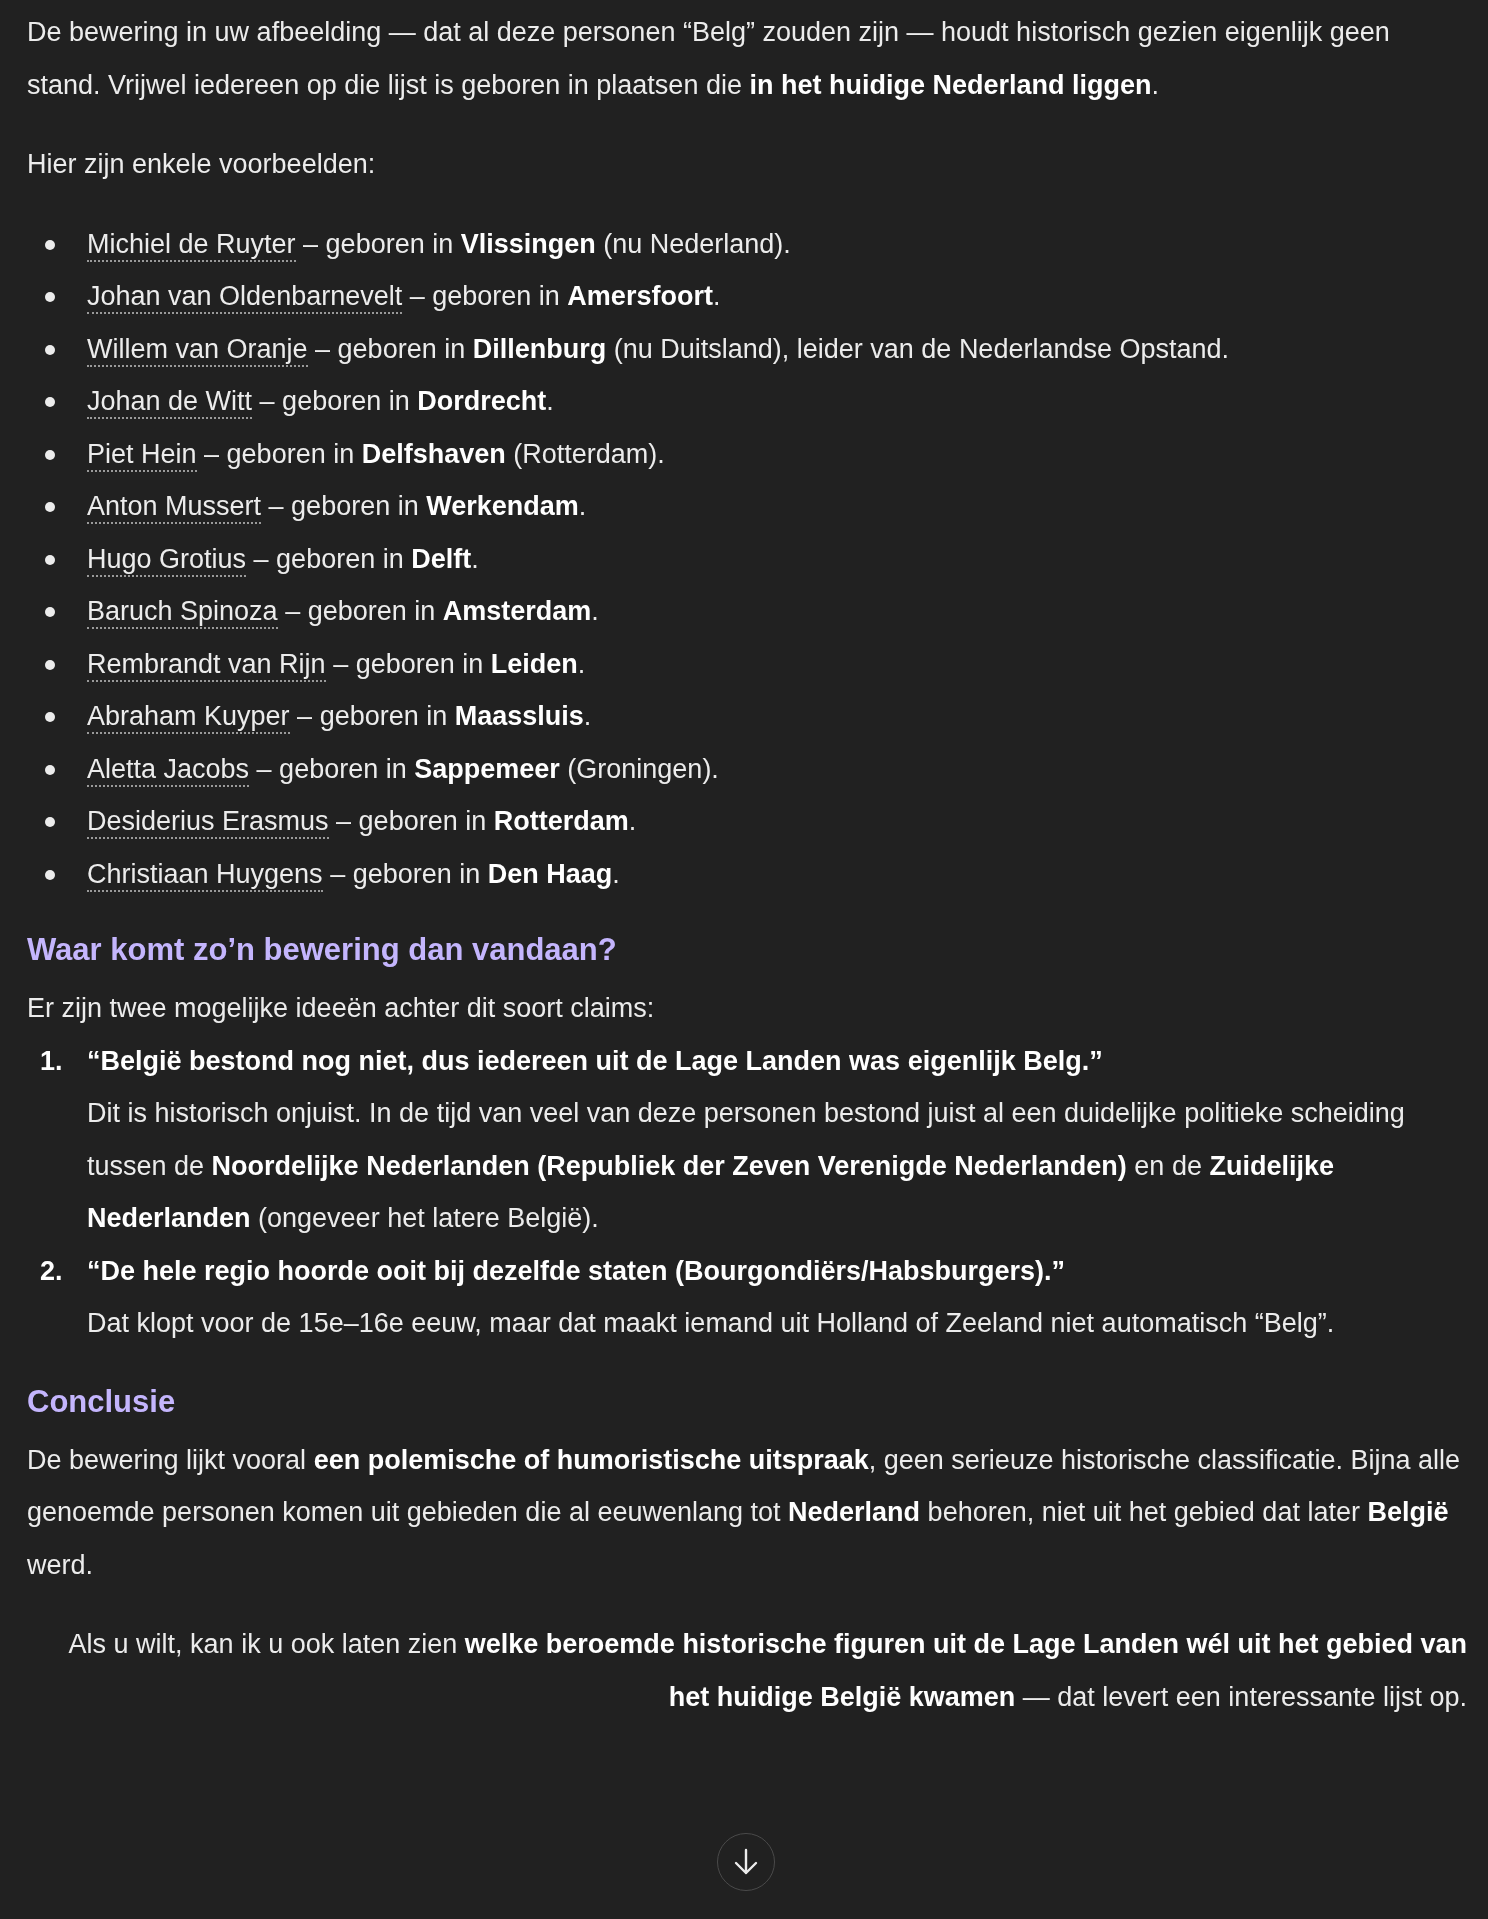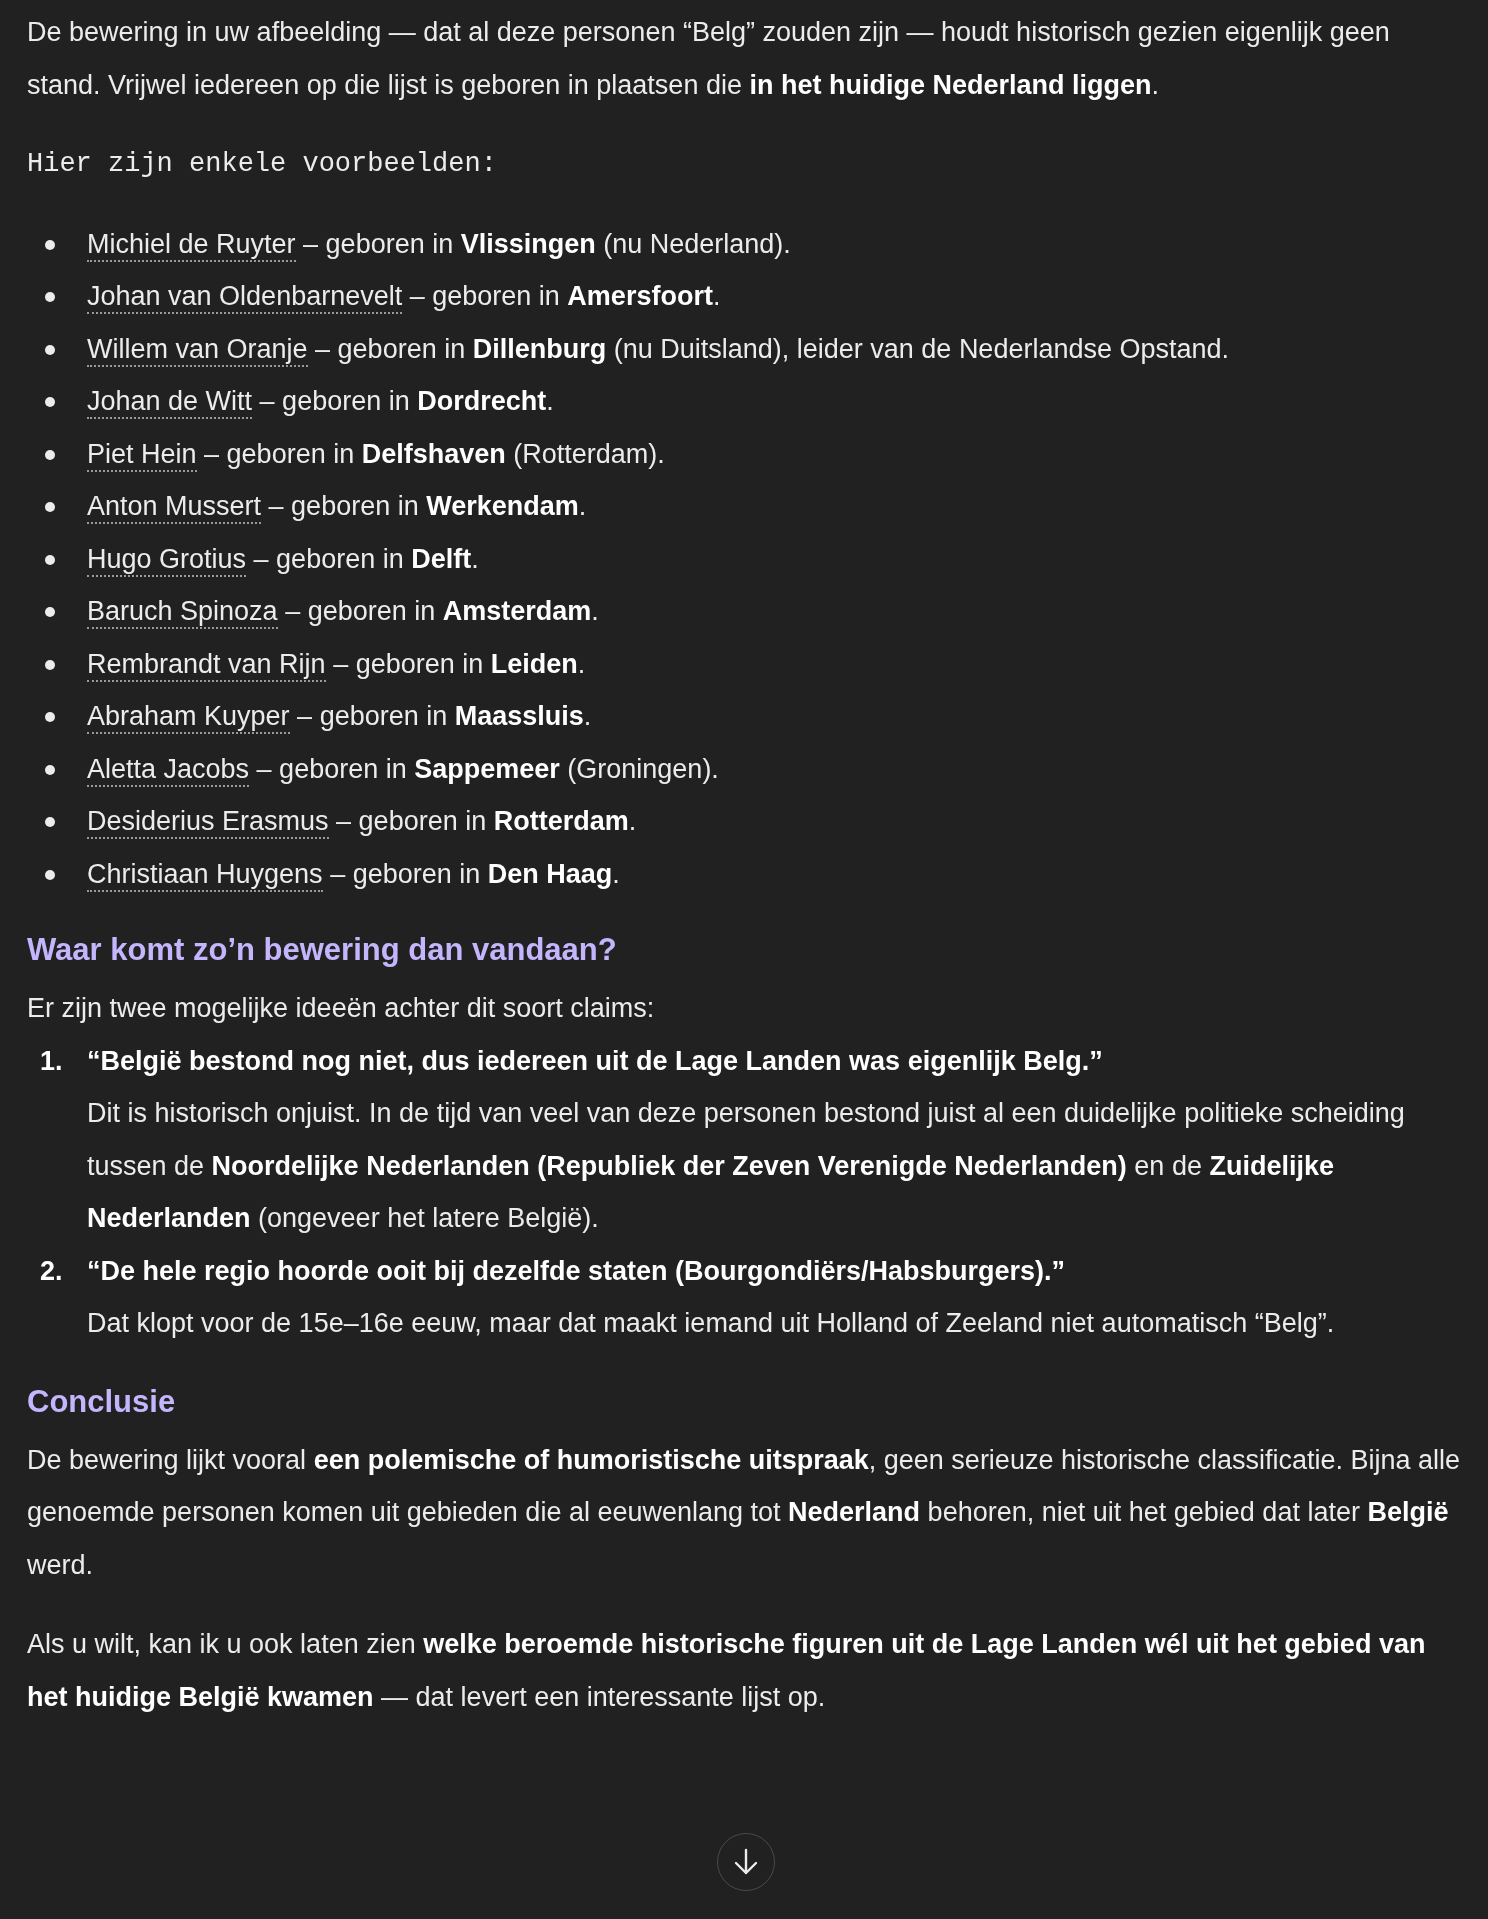--- a/index.html
+++ b/index.html
@@ -20,21 +20,21 @@
     .content {
       position: absolute;
       left: 27px;
       top: 6px;
       width: 1440px;
     }
     p {
       margin: 0;
     }
     .p-intro { padding-top: 0; }
-    .p-lead { margin-top: 27px; font-family: Liberation Mono, monospace; }
+    .p-lead { margin-top: 27px; }
     b, strong { font-weight: 700; color: #ffffff; }
     ul.people {
       list-style: none;
       margin: 27px 0 0 0;
       padding: 0;
     }
     ul.people li {
       position: relative;
       padding-left: 60px;
       line-height: 52.5px;
@@ -71,21 +71,21 @@
     }
     ol.ideas li .num {
       position: absolute;
       left: 13px;
       top: 0;
       font-weight: 700;
       color: #ffffff;
     }
     .h-conc { margin-top: 24px; }
     .p-after-h { margin-top: 4px; }
-    .p-offer { margin-top: 27px; }
+    .p-offer { margin-top: 27px; text-align: right; }
     .scroll-btn {
       position: absolute;
       left: 717px;
       top: 1833px;
       width: 58px;
       height: 58px;
       border-radius: 50%;
       border: 1px solid #4a4a4a;
       background: rgba(33,33,33,0.85);
       box-sizing: border-box;

